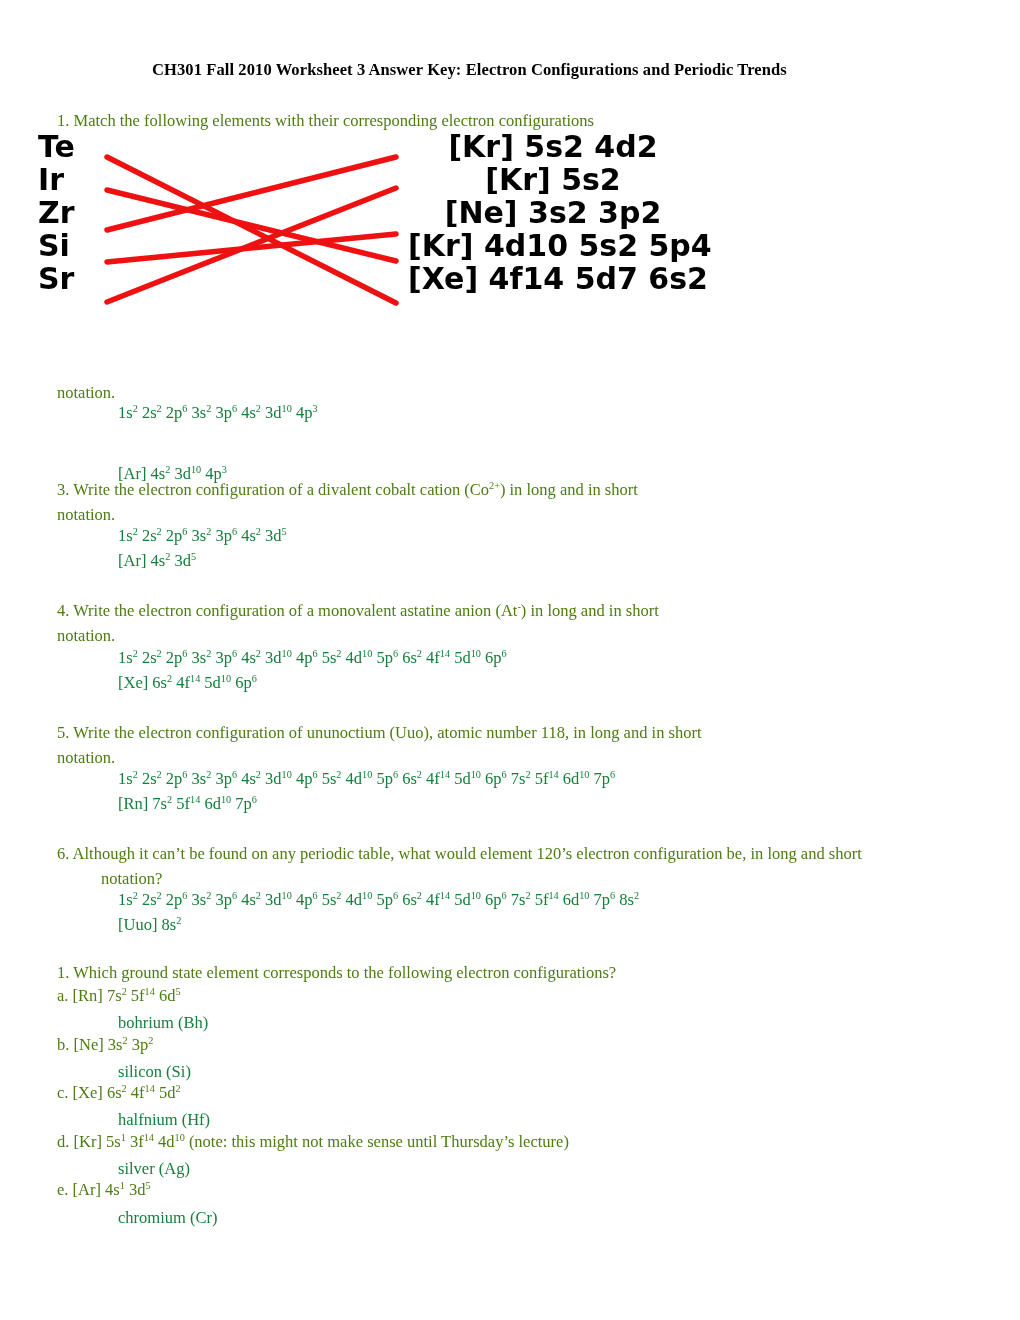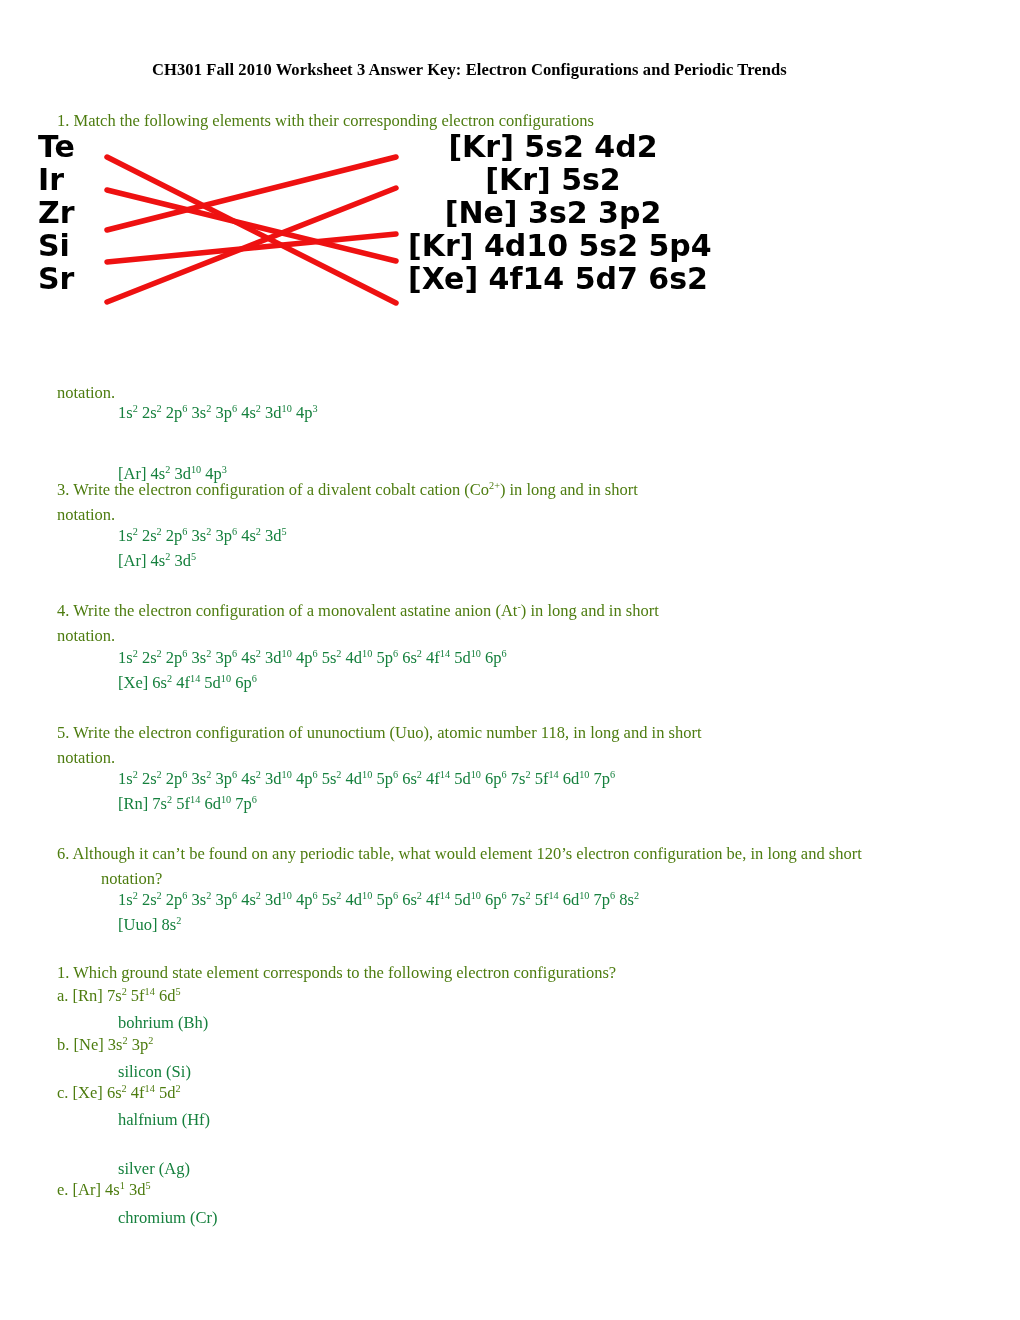--- a/index.html
+++ b/index.html
@@ -159,18 +159,19 @@
 
   <div class="body-text" style="top:983px;">a. [Rn] 7s<sup>2</sup> 5f<sup>14</sup> 6d<sup>5</sup></div>
   <div class="answer" style="top:1010px;">bohrium (Bh)</div>
 
   <div class="body-text" style="top:1032px;">b. [Ne] 3s<sup>2</sup> 3p<sup>2</sup></div>
   <div class="answer" style="top:1059px;">silicon (Si)</div>
 
   <div class="body-text" style="top:1080px;">c. [Xe] 6s<sup>2</sup> 4f<sup>14</sup> 5d<sup>2</sup></div>
   <div class="answer" style="top:1107px;">halfnium (Hf)</div>
 
+  <div class="body-text" style="top:1129px;">d. [Kr] 5s<sup>1</sup> 3f<sup>14</sup> 4d<sup>10</sup> (note: this might not make sense until Thursday’s lecture)</div>
   <div class="answer" style="top:1156px;">silver (Ag)</div>
 
   <div class="body-text" style="top:1177px;">e. [Ar] 4s<sup>1</sup> 3d<sup>5</sup></div>
   <div class="answer" style="top:1205px;">chromium (Cr)</div>
 
 </div>
 
 </body></html>

